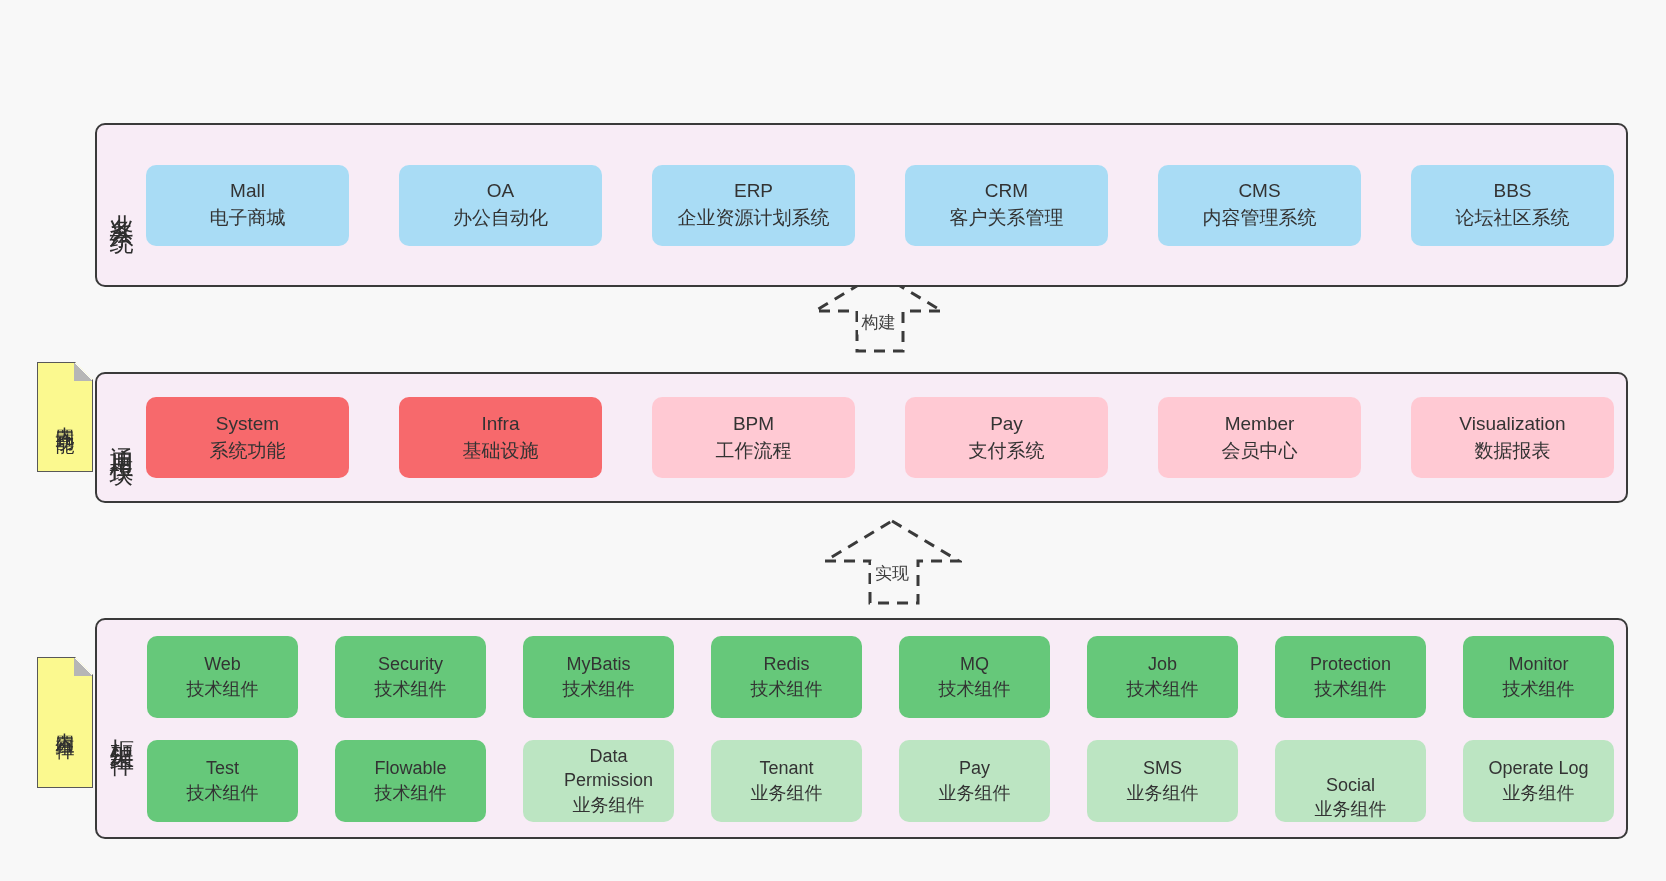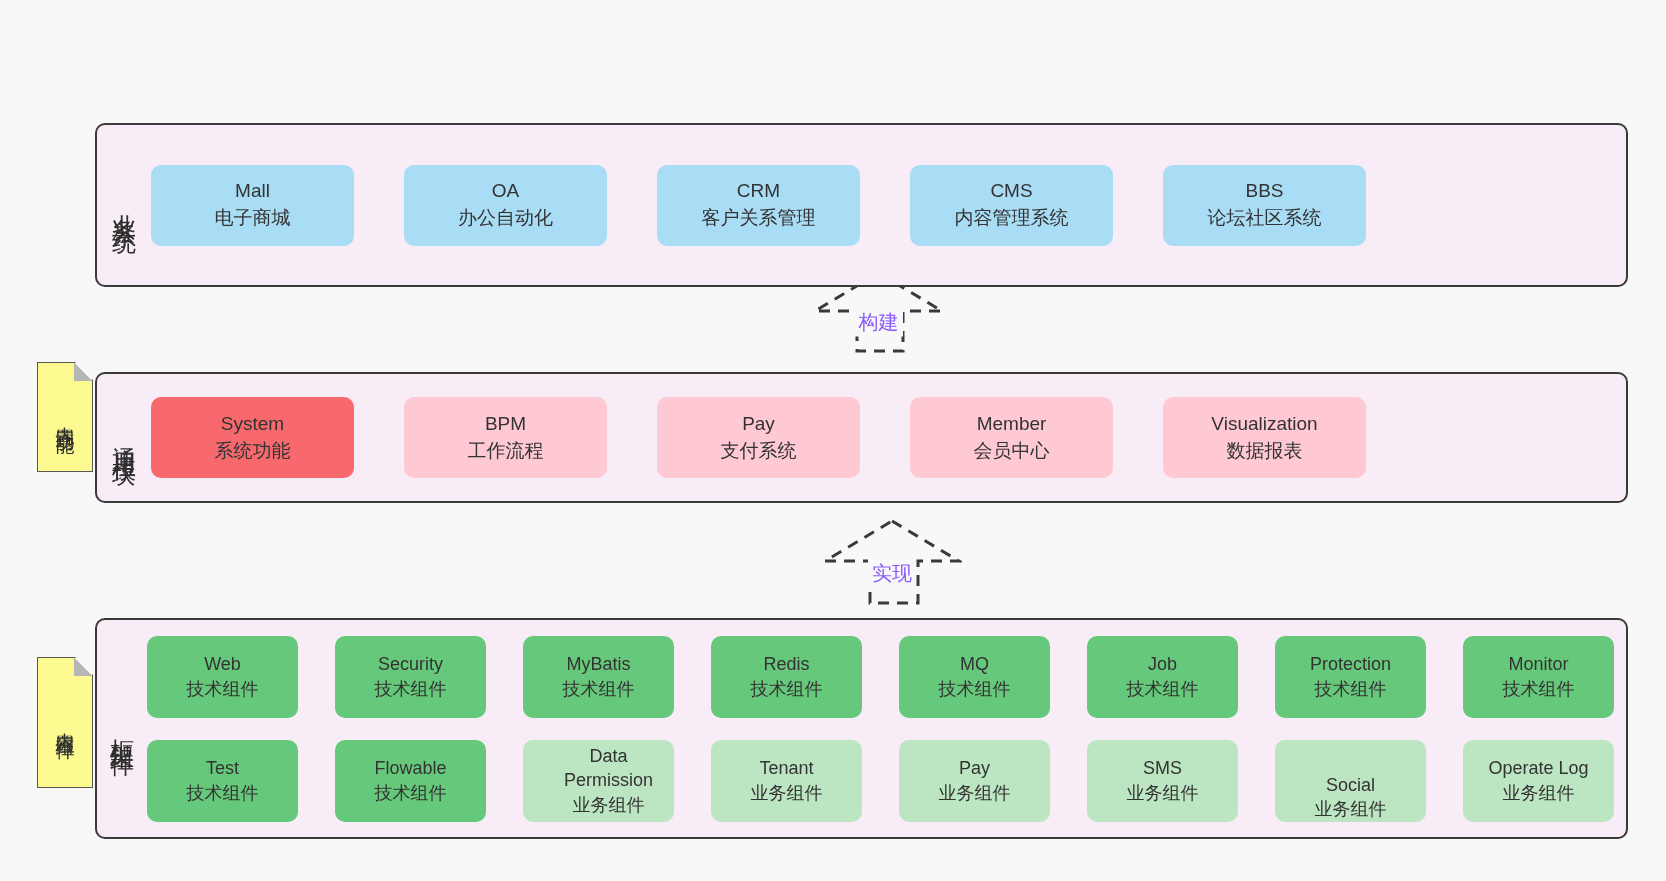--- a/index.html
+++ b/index.html
@@ -50,21 +50,21 @@
   }
   .note-fold {
     position:absolute; top:0; right:0; width:18px; height:18px;
     background:linear-gradient(to bottom left, #f8f8f8 49%, #b6b6b6 50%);
   }
 
   .arrow { position:absolute; z-index:1; }
   .arrow svg { display:block; }
   .arrow-label {
     position:absolute; left:50%; top:62%; transform:translate(-50%,-50%);
-    background:#f8f8f8; font-size:20px; padding:1px 4px; white-space:nowrap; color:#8b5cf6;
+    background:#f8f8f8; font-size:17px; padding:1px 4px; white-space:nowrap; color:#404040;
   }
   #arrow-build     { left:812px; top:270px; }
   #arrow-implement { left:822px; top:518px; }
 </style>
 </head>
 <body>
 
 <div class="canvas">
 
   <div class="note" id="note-modules">
@@ -82,20 +82,24 @@
     </div>
     <div class="rows">
         <div class="row cols-6">
           <div class="box" style="background: rgb(169, 220, 245);">
             <div class="box-name">Mall</div>
             <div class="box-desc">电子商城</div>
           </div>
           <div class="box" style="background: rgb(169, 220, 245);">
             <div class="box-name">OA</div>
             <div class="box-desc">办公自动化</div>
+          </div>
+          <div class="box" style="background: rgb(169, 220, 245);">
+            <div class="box-name">ERP</div>
+            <div class="box-desc">企业资源计划系统</div>
           </div>
           <div class="box" style="background: rgb(169, 220, 245);">
             <div class="box-name">CRM</div>
             <div class="box-desc">客户关系管理</div>
           </div>
           <div class="box" style="background: rgb(169, 220, 245);">
             <div class="box-name">CMS</div>
             <div class="box-desc">内容管理系统</div>
           </div>
           <div class="box" style="background: rgb(169, 220, 245);">
@@ -116,20 +120,24 @@
   <div class="container" id="sec-modules">
     <div class="section-label">
       <span>通用模块</span>
     </div>
     <div class="rows">
         <div class="row cols-6">
           <div class="box" style="background: rgb(247, 105, 108);">
             <div class="box-name">System</div>
             <div class="box-desc">系统功能</div>
           </div>
+          <div class="box" style="background: rgb(247, 105, 108);">
+            <div class="box-name">Infra</div>
+            <div class="box-desc">基础设施</div>
+          </div>
           <div class="box" style="background: rgb(255, 201, 211);">
             <div class="box-name">BPM</div>
             <div class="box-desc">工作流程</div>
           </div>
           <div class="box" style="background: rgb(255, 201, 211);">
             <div class="box-name">Pay</div>
             <div class="box-desc">支付系统</div>
           </div>
           <div class="box" style="background: rgb(255, 201, 211);">
             <div class="box-name">Member</div>

